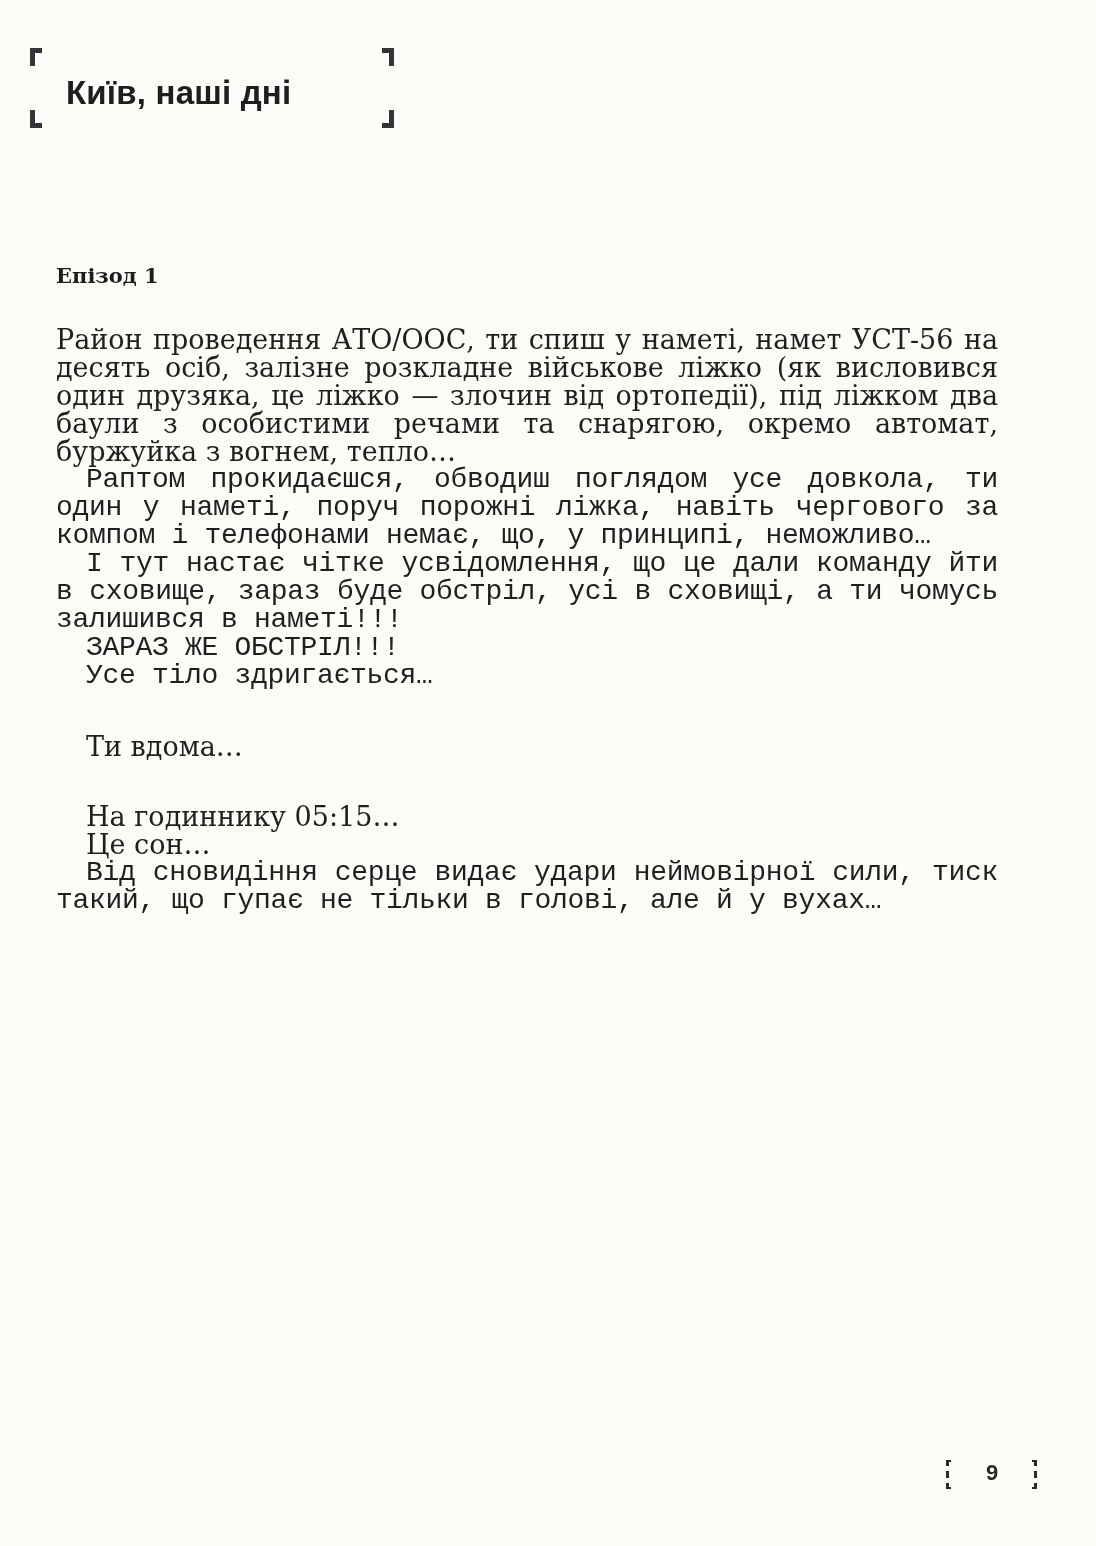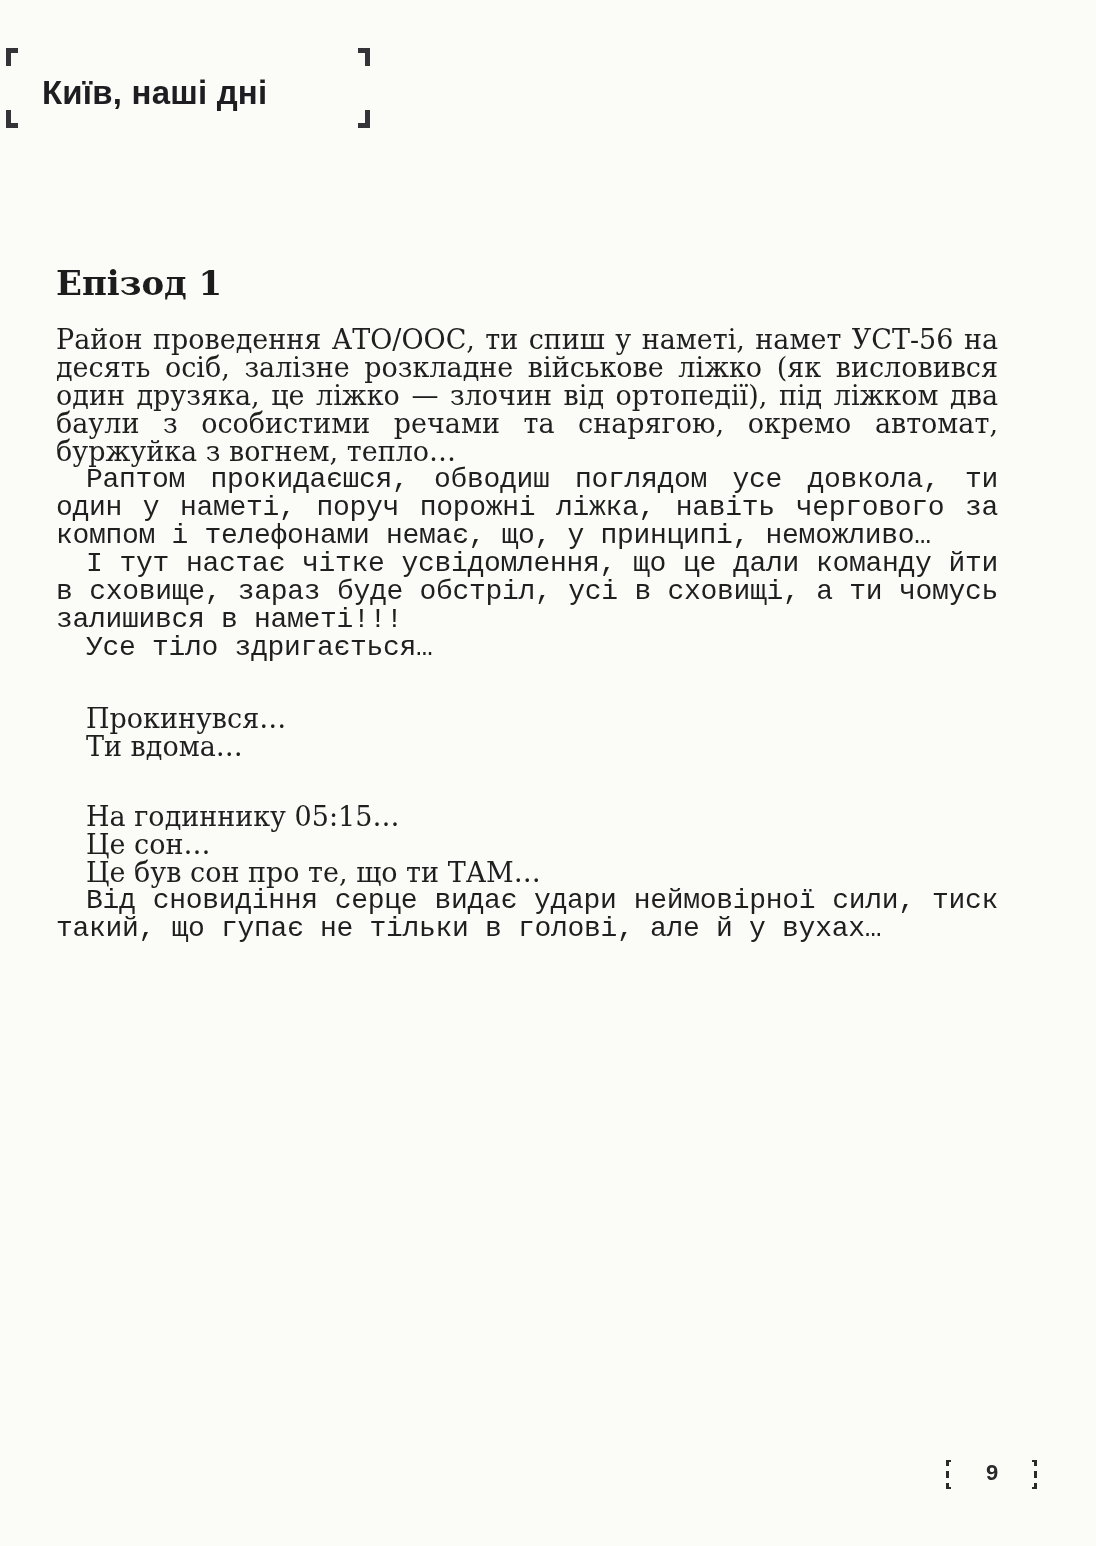--- a/index.html
+++ b/index.html
@@ -9,21 +9,21 @@
     body {
       width: 1096px;
       height: 1546px;
       background: #fbfbf8;
       position: relative;
       overflow: hidden;
       color: #1c1c1c;
     }
     .header {
       position: absolute;
-      left: 2px;
+      left: 26px;
       top: 42px;
       width: 372px;
       height: 92px;
     }
     .corner {
       position: absolute;
       width: 12px;
       height: 18px;
     }
     .corner::before, .corner::after {
@@ -53,21 +53,21 @@
       letter-spacing: 0.2px;
       color: #1e1e22;
       white-space: nowrap;
     }
     .episode-title {
       position: absolute;
       left: 56px;
       top: 263px;
       font-family: "DejaVu Serif", serif;
       font-weight: bold;
-      font-size: 34px;
+      font-size: 21px;
       color: #1c1c1c;
       white-space: nowrap;
       text-align: center;
     }
     .body-text {
       position: absolute;
       left: 56px;
       top: 326px;
       width: 942px;
       font-family: "DejaVu Serif", serif;
@@ -149,28 +149,27 @@
   <span class="corner br"></span>
   <div class="header-title">Київ, наші дні</div>
 </div>
 
 <div class="episode-title">Епізод 1</div>
 
 <div class="body-text">
   <p class="para">Район проведення АТО/ООС, ти спиш у наметі, намет УСТ-56 на десять осіб, залізне розкладне військове ліжко (як висловився один друзяка, це ліжко — злочин від ортопедії), під ліжком два баули з особистими речами та снарягою, окремо автомат, буржуйка з вогнем, тепло…</p>
   <p class="para indent narrow">Раптом прокидаєшся, обводиш поглядом усе довкола, ти один у наметі, поруч порожні ліжка, навіть чергового за компом і телефонами немає, що, у принципі, неможливо…</p>
   <p class="para indent narrow">І тут настає чітке усвідомлення, що це дали команду йти в сховище, зараз буде обстріл, усі в сховищі, а ти чомусь залишився в наметі!!!</p>
+  <p class="para indent narrow">ЗАРАЗ ЖЕ ОБСТРІЛ!!!</p>
   <p class="para indent narrow">Усе тіло здригається…</p>
   <div class="gap"></div>
-  <p class="para indent">Прокинувся…</p>
   <p class="para indent">Ти вдома…</p>
   <div class="gap"></div>
   <p class="para indent">На годиннику 05:15…</p>
   <p class="para indent">Це сон…</p>
-  <p class="para indent">Це був сон про те, що ти ТАМ…</p>
   <p class="para indent narrow">Від сновидіння серце видає удари неймовірної сили, тиск такий, що гупає не тільки в голові, але й у вухах…</p>
 </div>
 
 <div class="page-number-wrap">
   <span class="pb left">
     <span class="a"></span>
       <span class="b"></span>
       <span class="c"></span>
   </span>
   <span class="page-number">9</span>

